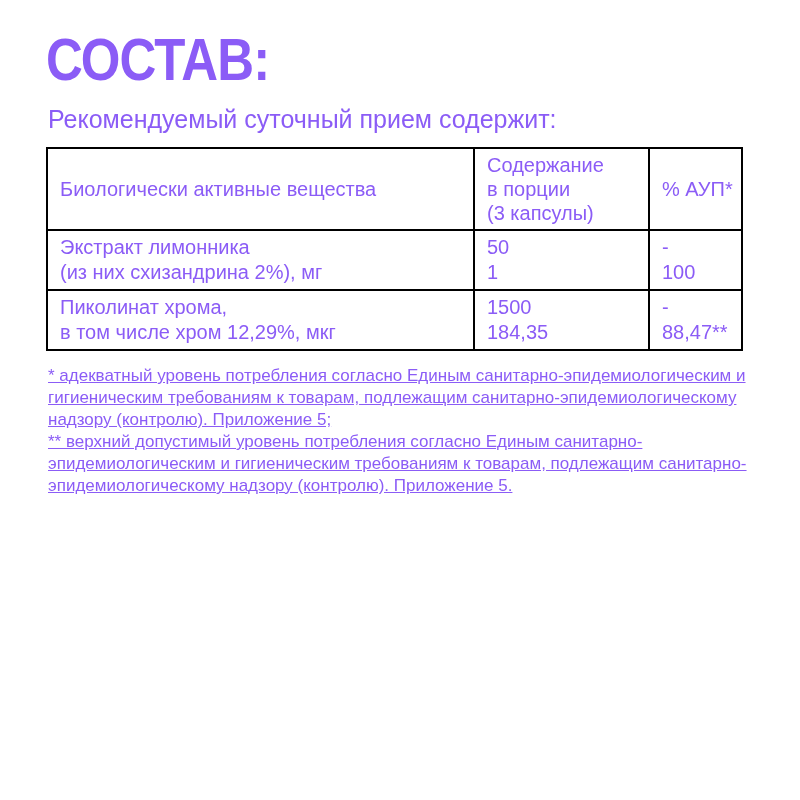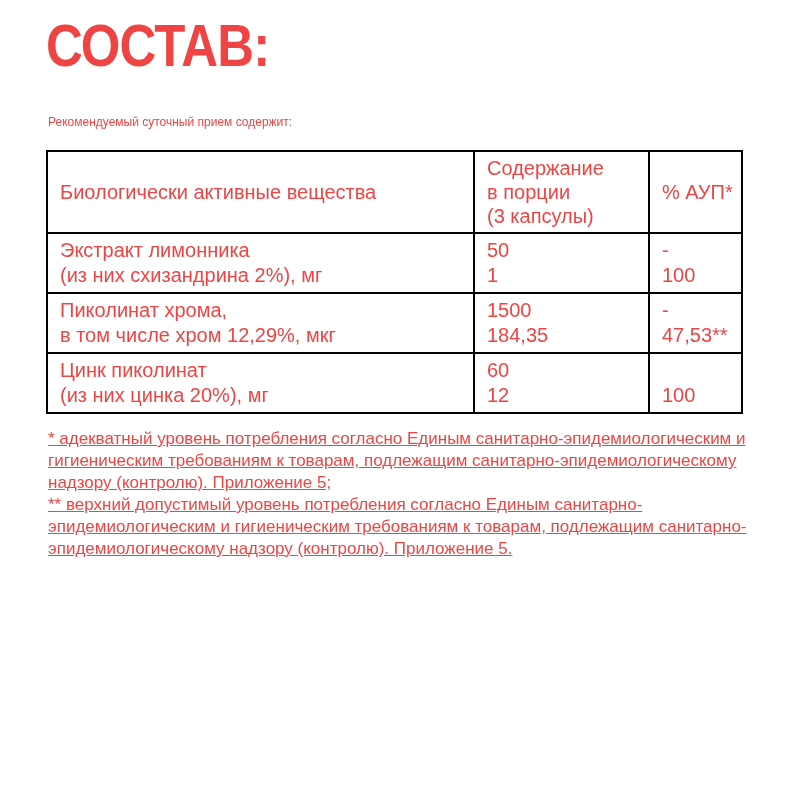--- a/index.html
+++ b/index.html
@@ -1,45 +1,45 @@
 <!DOCTYPE html>
 <html><head>
 <meta charset="utf-8">
 <style>
   html, body { margin: 0; padding: 0; background: #ffffff; }
   .page {
     position: relative;
     width: 800px;
     height: 576px;
     background: #ffffff;
-    color: #ef4444;
+    color: #8b5cf6;
     font-family: "Liberation Sans", "DejaVu Sans", sans-serif;
     box-sizing: border-box;
-    padding: 16px 0 0 46px;
+    padding: 30px 0 0 46px;
     overflow: hidden;
   }
   .title {
     margin: 0;
     font-size: 60px;
     font-weight: 700;
     line-height: 1.0;
     letter-spacing: -1px;
     transform: scaleX(0.85);
     transform-origin: left top;
     white-space: nowrap;
   }
   .ingredients {
     margin: 15px 0 0 2px;
     width: 724px;
     font-size: 20px;
     line-height: 28px;
   }
   .intro {
-    margin: 34px 0 0 2px;
-    font-size: 12px;
+    margin: 17px 0 0 2px;
+    font-size: 25px;
     line-height: 24px;
   }
   table.comp {
     border-collapse: collapse;
     table-layout: fixed;
     margin-top: 16px;
     margin-left: 0;
   }
   table.comp th, table.comp td {
     border: 2px solid #000000;
@@ -118,35 +118,21 @@
           <td>
             <div class="cell-line">Пиколинат хрома,</div>
             <div class="cell-line">в том числе хром 12,29%, мкг</div>
           </td>
           <td>
             <div class="cell-line">1500</div>
             <div class="cell-line">184,35</div>
           </td>
           <td>
             <div class="cell-line">-</div>
-            <div class="cell-line">47,53**</div>
-          </td>
-        </tr>
-        <tr>
-          <td>
-            <div class="cell-line">Цинк пиколинат</div>
-            <div class="cell-line">(из них цинка 20%), мг</div>
-          </td>
-          <td>
-            <div class="cell-line">60</div>
-            <div class="cell-line">12</div>
-          </td>
-          <td>
-            <div class="cell-line">&nbsp;</div>
-            <div class="cell-line">100</div>
+            <div class="cell-line">88,47**</div>
           </td>
         </tr>
       </tbody>
   </table>
 
   <div class="footnotes">
       <p>* адекватный уровень потребления согласно Единым санитарно-эпидемиологическим и гигиеническим требованиям к товарам, подлежащим санитарно-эпидемиологическому надзору (контролю). Приложение 5;</p>
       <p>** верхний допустимый уровень потребления согласно Единым санитарно-эпидемиологическим и гигиеническим требованиям к товарам, подлежащим санитарно-эпидемиологическому надзору (контролю). Приложение 5.</p>
     </div>
 

